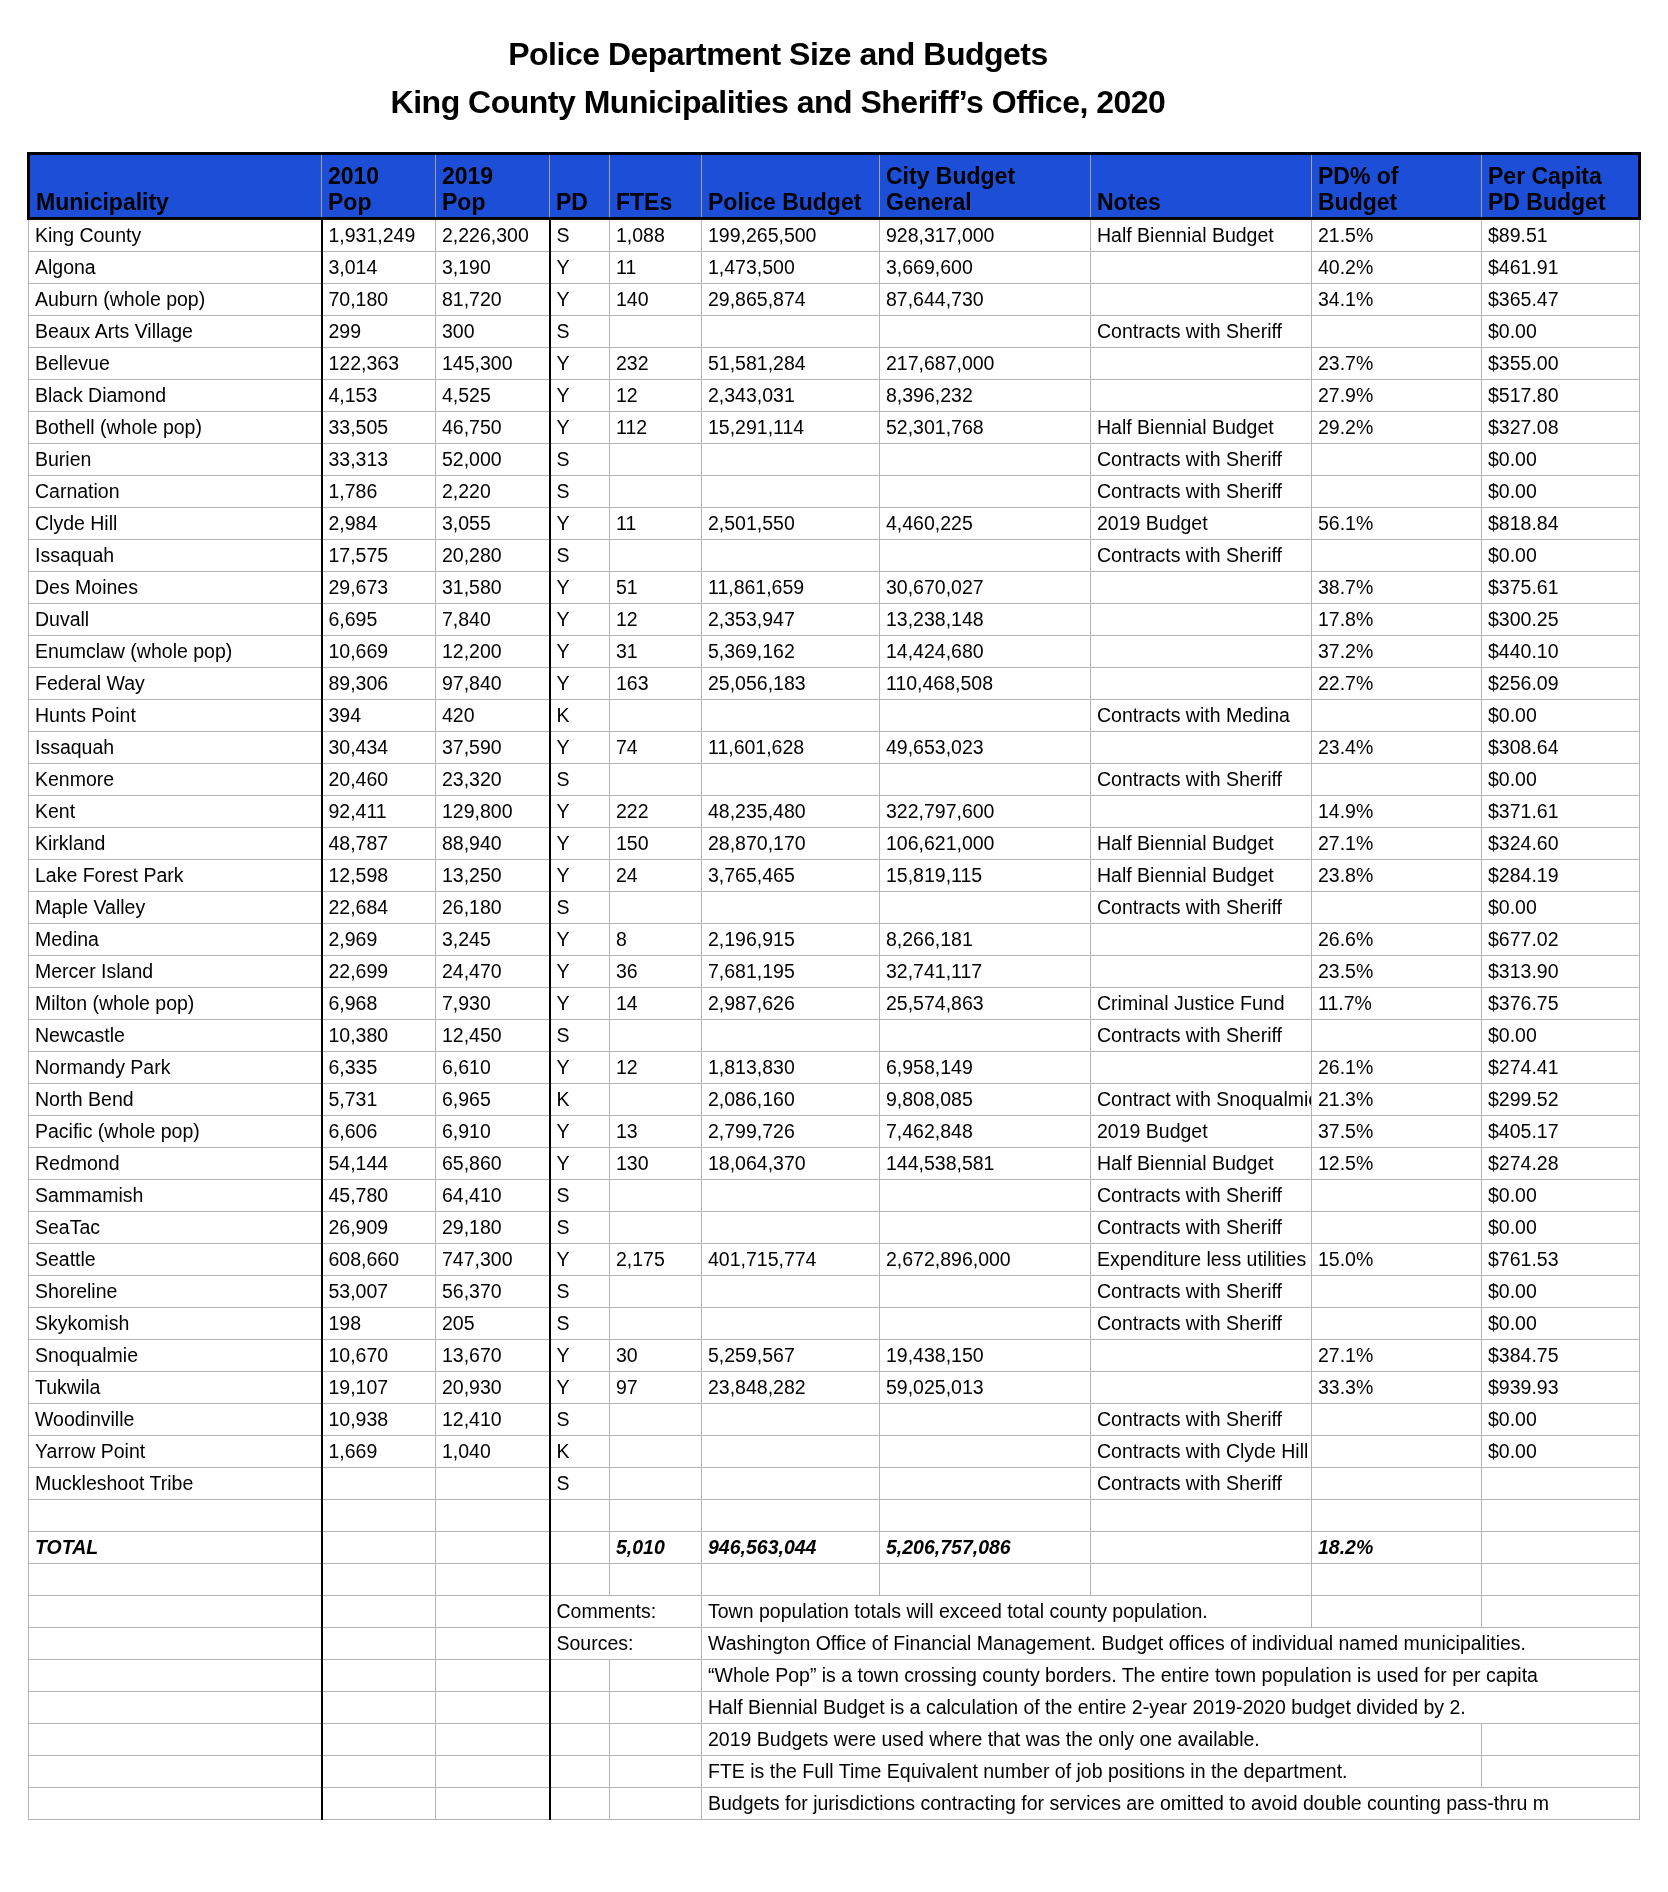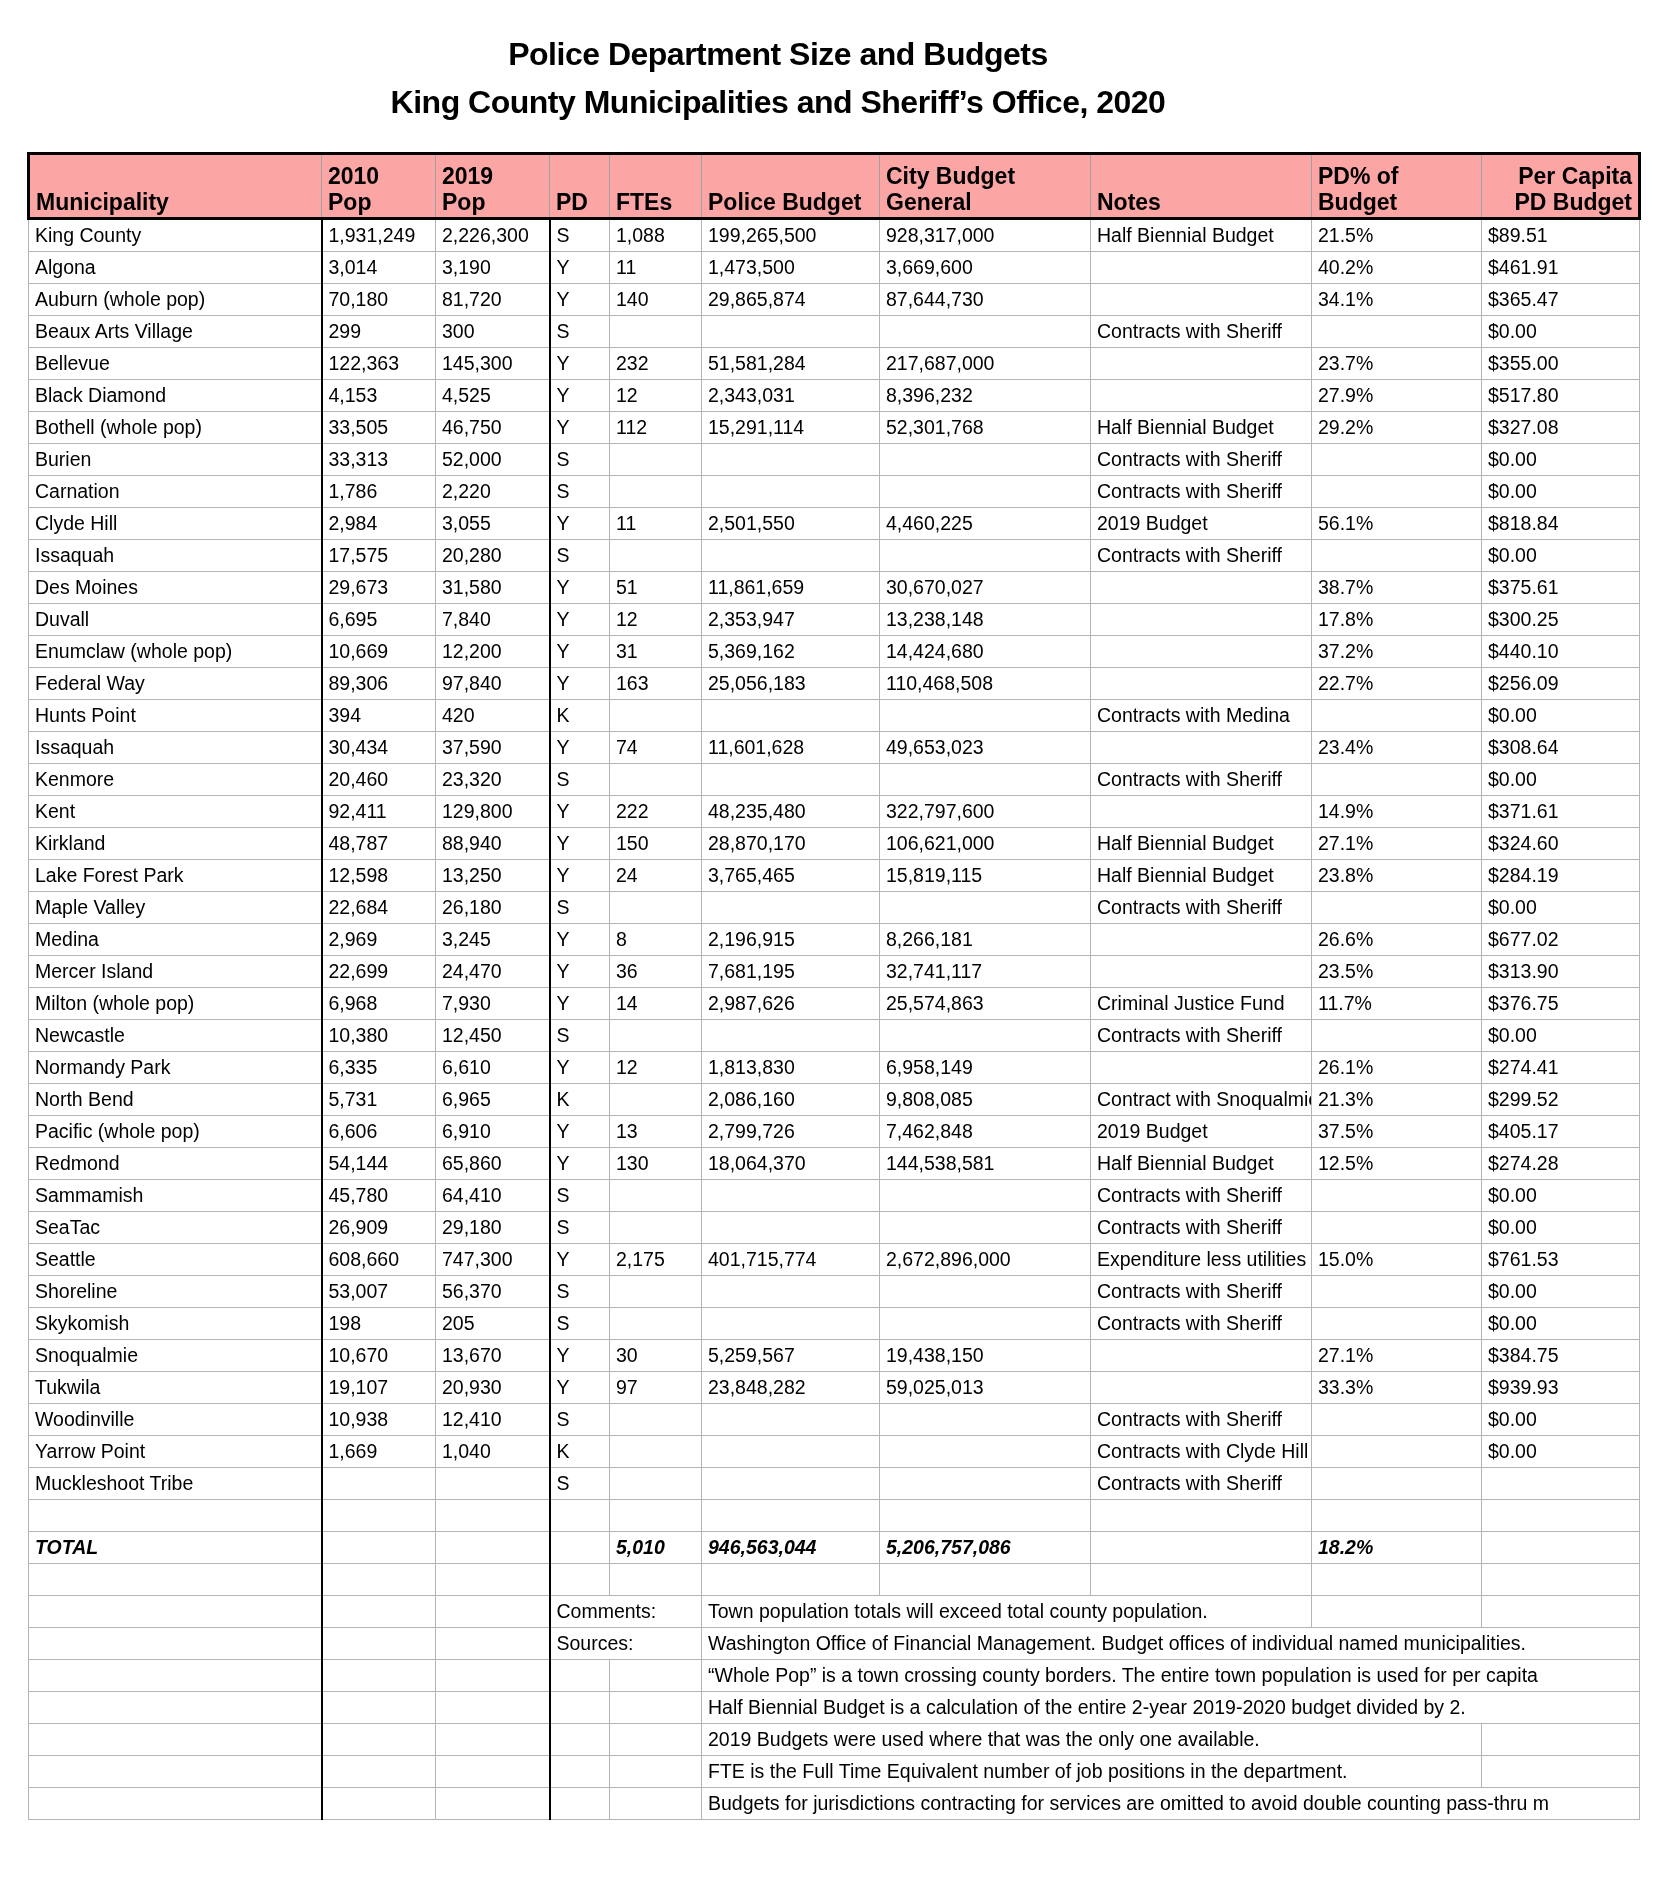--- a/index.html
+++ b/index.html
@@ -10,23 +10,23 @@
   table.sheet col.c0 { width: 293px; }
   table.sheet col.c1 { width: 114px; }
   table.sheet col.c2 { width: 114px; }
   table.sheet col.c3 { width: 60px; }
   table.sheet col.c4 { width: 92px; }
   table.sheet col.c5 { width: 178px; }
   table.sheet col.c6 { width: 211px; }
   table.sheet col.c7 { width: 221px; }
   table.sheet col.c8 { width: 170px; }
   table.sheet col.c9 { width: 158px; }
-  table.sheet th { background: #fca5a5; font-weight: bold; font-size: 23px; line-height: 26px; text-align: left; vertical-align: bottom; padding: 4px 6px 2px 6px; border-left: 1px solid #a0a0a0; border-right: 1px solid #a0a0a0; border-top: 3px solid #000; border-bottom: 3px solid #000; height: 56px; white-space: nowrap; overflow: hidden; }
+  table.sheet th { background: #1d4ed8; font-weight: bold; font-size: 23px; line-height: 26px; text-align: left; vertical-align: bottom; padding: 4px 6px 2px 6px; border-left: 1px solid #a0a0a0; border-right: 1px solid #a0a0a0; border-top: 3px solid #000; border-bottom: 3px solid #000; height: 56px; white-space: nowrap; overflow: hidden; }
   table.sheet th:first-child { border-left: 3px solid #000; }
-  table.sheet th:last-child { border-right: 3px solid #000; text-align: right; }
+  table.sheet th:last-child { border-right: 3px solid #000; }
   table.sheet td { font-size: 19.5px; height: 31px; line-height: 31px; padding: 0 0 0 6px; border: 1px solid #b4b4b4; white-space: nowrap; overflow: hidden; text-overflow: clip; }
   table.sheet td.sep-left { border-left: 2px solid #000; }
   table.sheet td.bold { font-weight: bold; font-style: italic; }
   table.sheet td.wide { overflow: visible; }
   .blank-row td { height: 31px; }
 </style>
 </head>
 <body>
 
 <div class="title-block">

